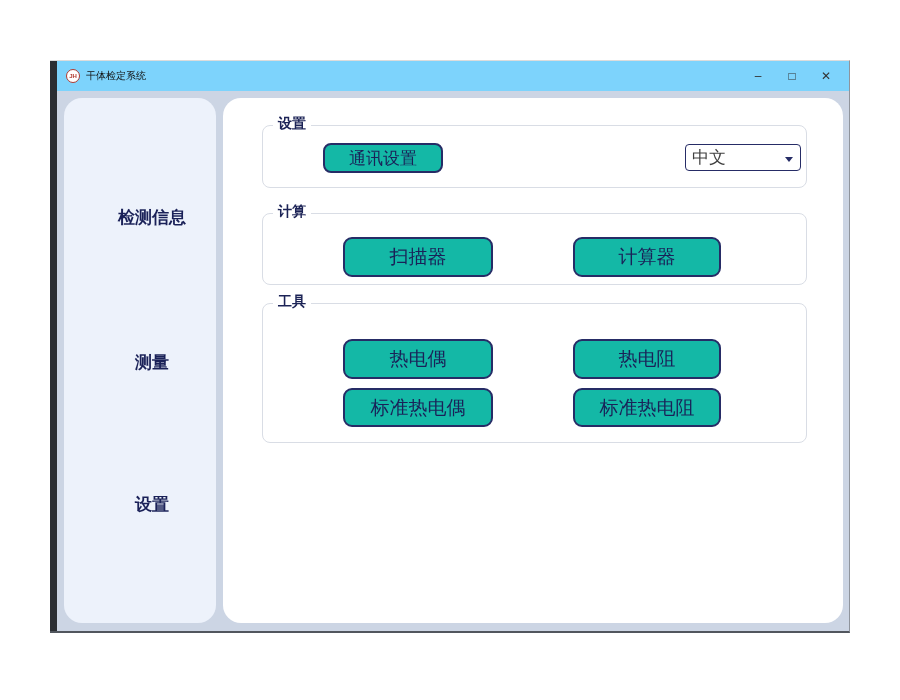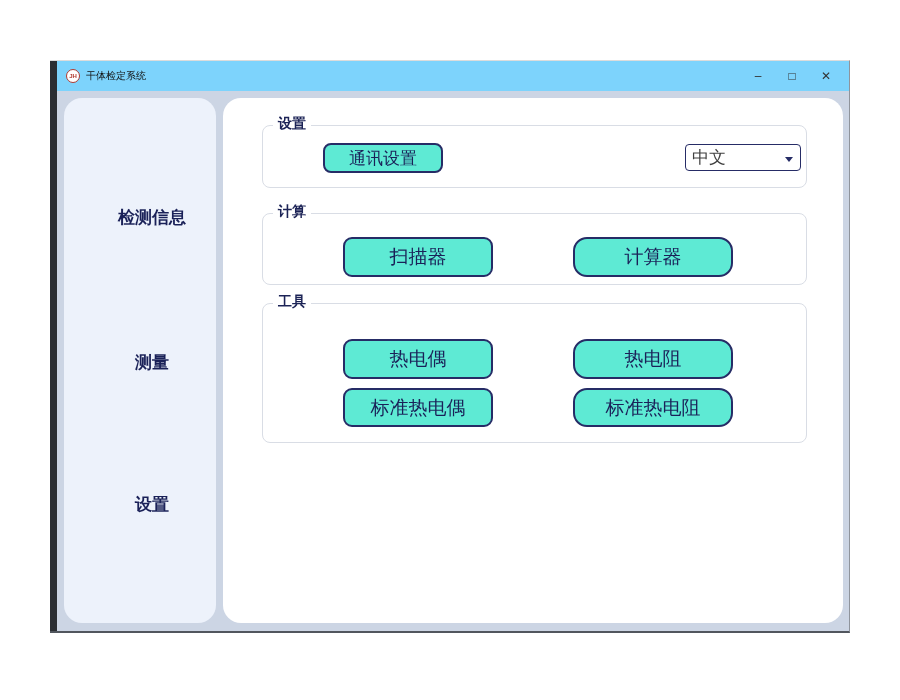--- a/index.html
+++ b/index.html
@@ -42,25 +42,25 @@
           background:#ffffff; border-radius:18px; }
   .group { position:absolute; left:39px; width:545px;
            border:1px solid #d9dde5; border-radius:8px; background:#ffffff; }
   .group-label { position:absolute; top:-11px; left:10px; background:#ffffff;
                  padding:0 5px; font-size:14px; font-weight:600; color:#1c2356; }
   .g1 { top:27px;  height:63px; }
   .g2 { top:115px; height:72px; }
   .g3 { top:205px; height:140px; }
 
   .btn { position:absolute; display:flex; align-items:center; justify-content:center;
-         background:#5eead4; border:2px solid #262c66; border-radius:9px;
+         background:#14b8a6; border:2px solid #262c66; border-radius:9px;
          color:#1a2158; cursor:pointer; }
   .btn.small { width:120px; height:30px; font-size:17px; border-radius:8px; }
   .btn.big   { width:150px; height:40px; font-size:19px; }
-  .btn.bigw  { width:160px; height:40px; font-size:19px;border-radius:14px; }
+  .btn.bigw  { width:148px; height:40px; font-size:19px; }
   .btn.row2  { height:39px; }
 
   
   .b-comm  { left:60px;  top:17px; }
   .b-fluct { left:240px; top:17px; }
   .combo { position:absolute; left:422px; top:18px; width:116px; height:27px;
            background:#ffffff; border:1.5px solid #262c66; border-radius:4px;
            display:flex; align-items:center; padding-left:6px;
            font-size:17px; color:#404040; cursor:pointer; }
   .combo-arrow { position:absolute; right:7px; top:12px; width:0; height:0;

